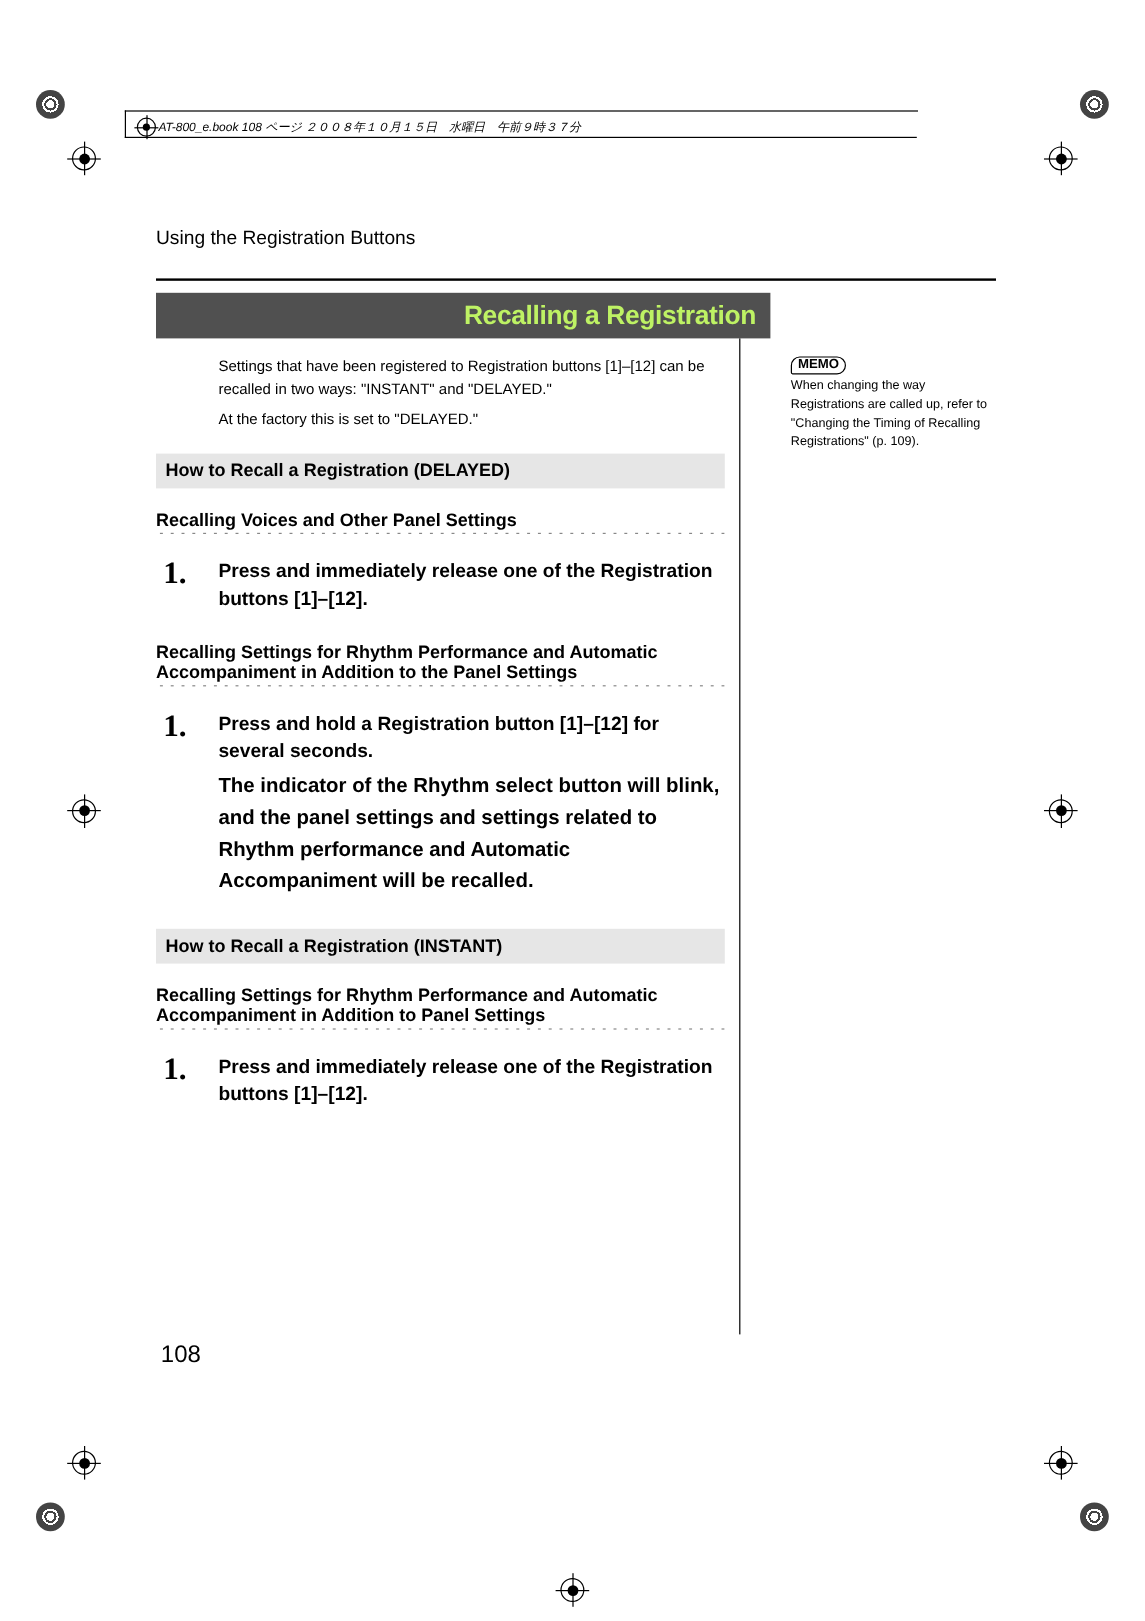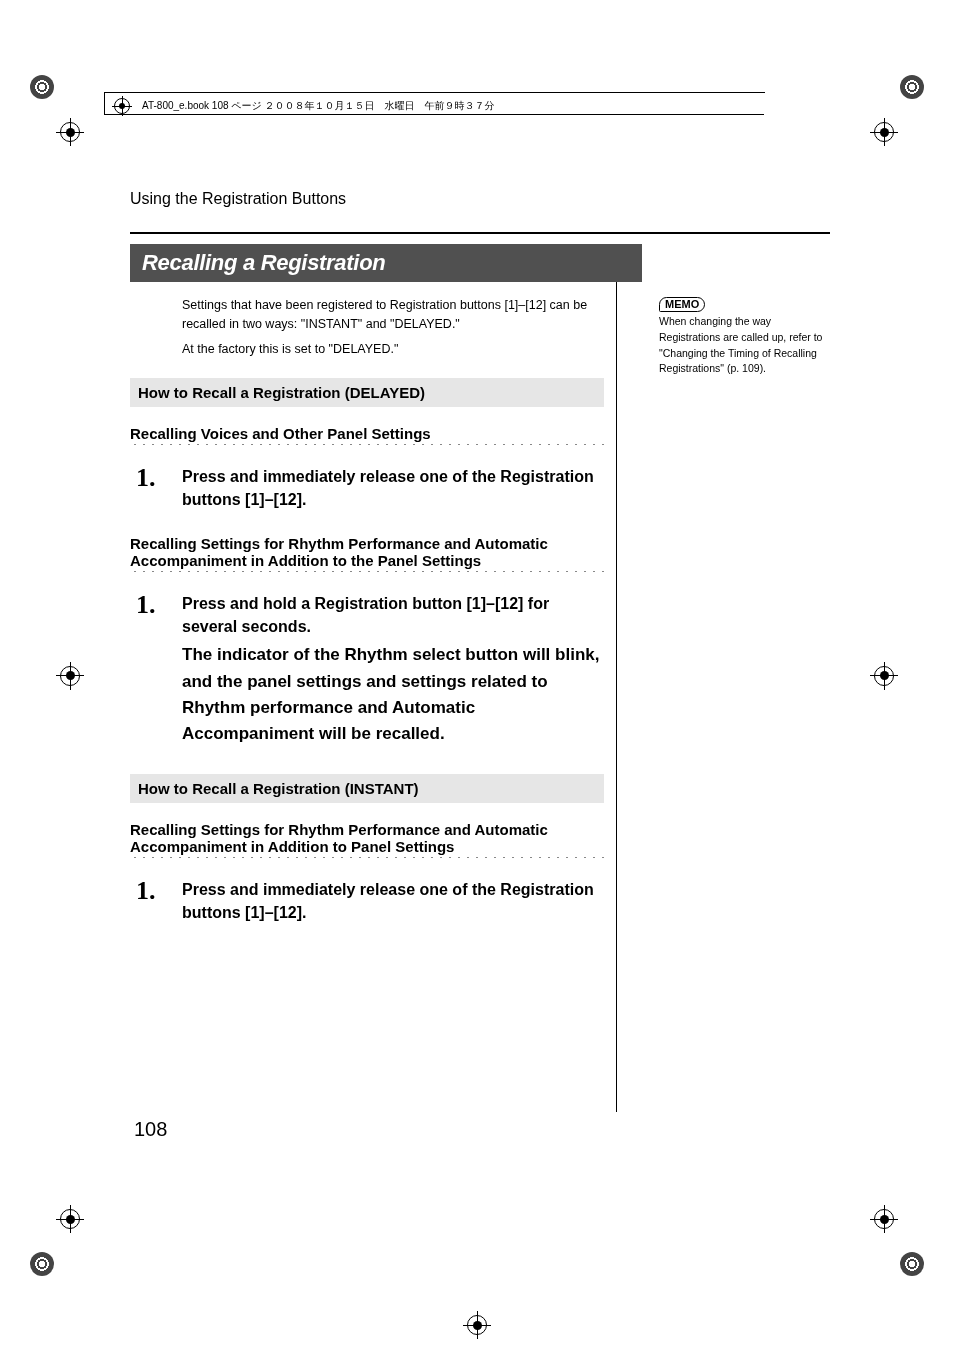--- a/index.html
+++ b/index.html
@@ -56,21 +56,22 @@
   .cm-left-mid { top: 50%; left: 60px; transform: translateY(-50%); }
   .cm-right-mid { top: 50%; right: 60px; transform: translateY(-50%); }
 
   .page-header-line {
     position: absolute;
     top: 98px;
     left: 114px;
     font-size: 10px;
     display: flex;
     align-items: center;
-    gap: 12px;
+    gap: 2px;
+    font-style: italic;
   }
   .page-header-line .small-target {
     width: 14px; height: 14px; border: 1px solid #000; border-radius: 50%;
     display: inline-flex; align-items: center; justify-content: center; position: relative;
   }
   .page-header-line .small-target::before { content: ""; width: 20px; height: 1px; background: #000; position: absolute; }
   .page-header-line .small-target::after { content: ""; width: 1px; height: 20px; background: #000; position: absolute; }
   .page-header-line .small-target .dot { width: 6px; height: 6px; background: #000; border-radius: 50%; }
 
   .content {
@@ -83,28 +84,28 @@
     font-size: 16px;
     margin-bottom: 24px;
   }
   .divider-thick {
     height: 1.5px;
     background: #000;
     margin-bottom: 10px;
   }
   .section-title {
     background: #505050;
-    color: #ffffff;
+    color: #bef264;
     font-size: 22px;
     font-weight: bold;
-    font-style: italic;
     padding: 6px 12px;
     width: 488px;
     font-family: "Arial Black", Arial, sans-serif;
     letter-spacing: -0.3px;
+    text-align: right;
   }
   .main-columns {
     display: flex;
     margin-top: 0;
     gap: 28px;
   }
   .main-col {
     width: 512px;
     border-right: 1px solid #000;
     padding-right: 12px;

